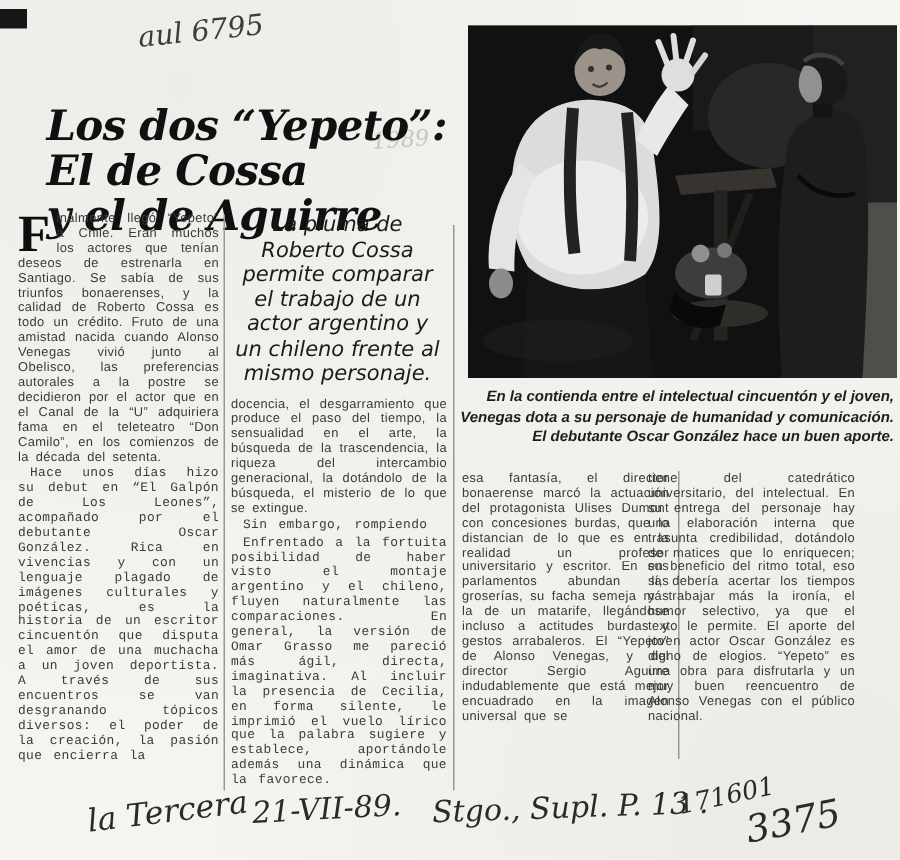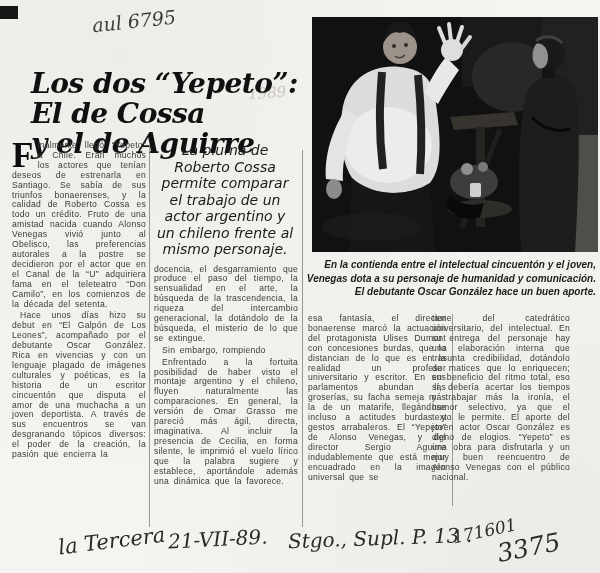--- a/index.html
+++ b/index.html
@@ -36,21 +36,21 @@
 
   .caption{
     position:absolute;left:306px;top:258px;width:290px;
     font-size:10px;line-height:13.5px;font-weight:700;font-style:italic;color:#1d1d1d;
     text-align:right;
   }
 
   .col{position:absolute;font-size:8.6px;line-height:9.9px;text-align:justify;
        letter-spacing:0.25px;word-spacing:2px;color:#3a3a3a;}
   .col p{margin:0 0 2px 0;}
-  .col p.indent{text-indent:8px;}
+  .col p.indent{text-indent:8px;font-family:Liberation Mono, monospace;}
   .col1{left:12px;top:141px;width:134px;}
   .col2{left:154px;top:140px;width:144px;}
   .col3{left:308px;top:314px;width:138px;}
   .col4{left:432px;top:314px;width:138px;}
 
   .dropcap{
     float:left;font-size:35px;line-height:29px;font-weight:700;color:#0d0d0d;
     margin:0 4px 0 0;font-family:"Liberation Serif", serif;
   }
 

